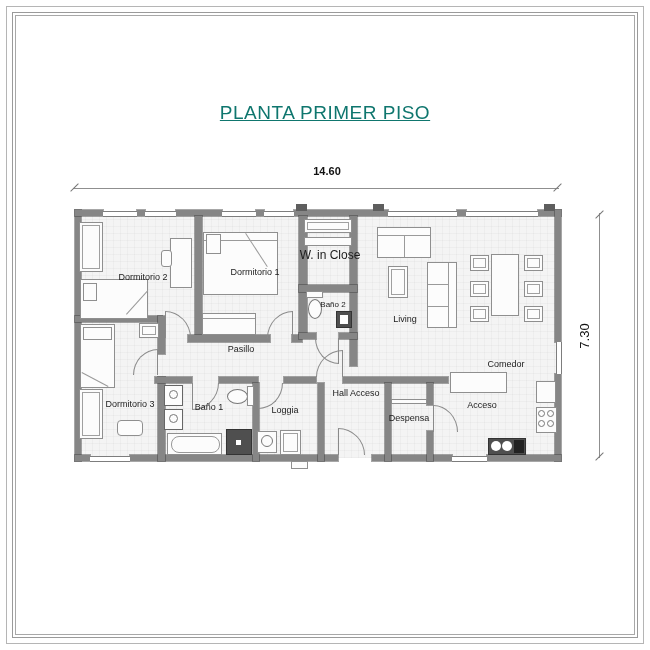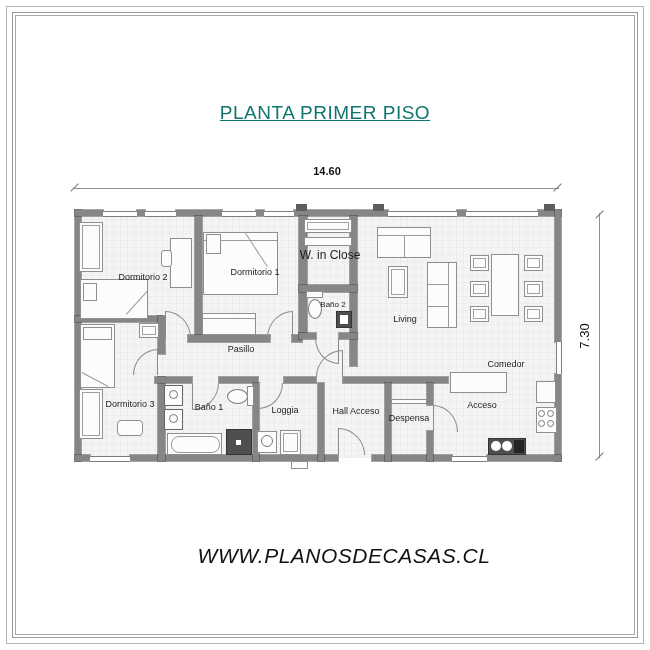--- a/index.html
+++ b/index.html
@@ -193,19 +193,18 @@
   <span class="lbl" style="left:143px;top:268px;margin-top:9px;">Dormitorio 2</span>
   <span class="lbl" style="left:255px;top:272px;">Dormitorio 1</span>
   <span class="lbl" style="left:330px;top:255px;font-size:12px;">W. in Close</span>
   <span class="lbl" style="left:333px;top:304px;font-size:8px;">Baño 2</span>
   <span class="lbl" style="left:405px;top:319px;">Living</span>
   <span class="lbl" style="left:506px;top:332px;margin-top:32px;">Comedor</span>
   <span class="lbl" style="left:241px;top:349px;">Pasillo</span>
   <span class="lbl" style="left:130px;top:404px;text-align:right;">Dormitorio 3</span>
   <span class="lbl" style="left:209px;top:407px;">Baño 1</span>
   <span class="lbl" style="left:285px;top:410px;">Loggia</span>
-  <span class="lbl" style="left:356px;top:411px;text-align:center;">Hall Acceso</span>
+  <span class="lbl" style="left:356px;top:393px;text-align:center;">Hall Acceso</span>
   <span class="lbl" style="left:409px;top:418px;">Despensa</span>
   <span class="lbl" style="left:482px;top:405px;">Acceso</span>
 
-  <div class="url">WWW.PLANOSDECASAS.CL</div>
 
 </div>
 
 </body></html>

